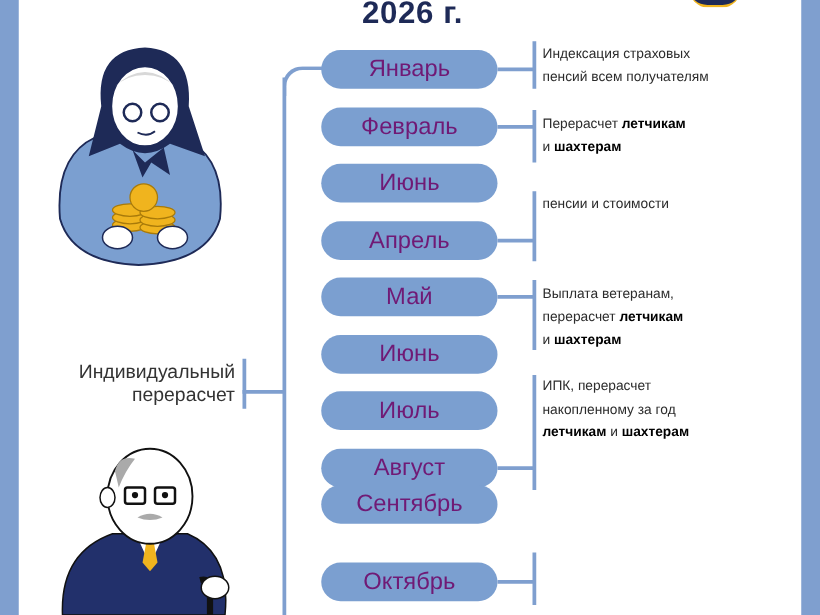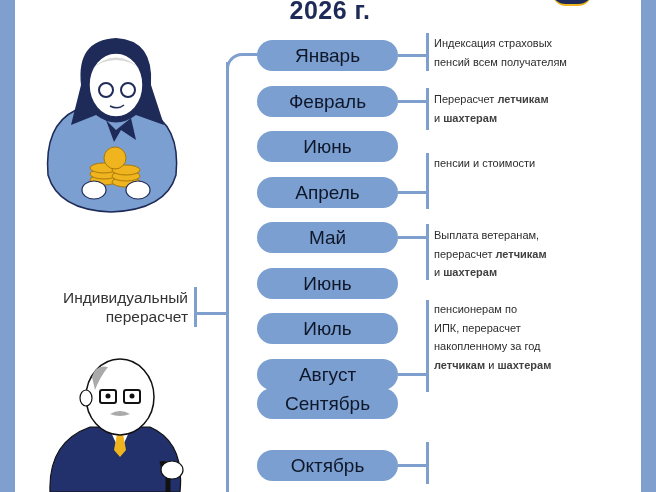--- a/index.html
+++ b/index.html
@@ -6,25 +6,25 @@
   body{width:656px;height:492px;overflow:hidden;background:#ffffff;position:relative;font-family:"Liberation Sans","DejaVu Sans",sans-serif;}
   .strip-left{position:absolute;left:0;top:0;width:15px;height:492px;background:#7f9fcf;}
   .strip-right{position:absolute;left:641px;top:0;width:15px;height:492px;background:#7f9fcf;}
   .title{position:absolute;left:270px;top:-4px;width:120px;text-align:center;font-size:25px;font-weight:bold;color:#1e2a57;letter-spacing:0.5px;}
   .coin-peek{position:absolute;left:552px;top:-8px;width:40px;height:12px;border-radius:0 0 20px 20px;background:#1e2a57;border-bottom:2px solid #f0b41e;}
   .trunk{position:absolute;left:226px;top:62px;width:3px;height:440px;background:#7f9fcf;}
   .trunk-curve{position:absolute;left:226px;top:53px;width:34px;height:24px;border-top:3px solid #7f9fcf;border-left:3px solid #7f9fcf;border-top-left-radius:16px;box-sizing:border-box;}
   .bracket{position:absolute;left:194px;top:287px;width:3px;height:40px;background:#7f9fcf;}
   .bracket-h{position:absolute;left:194px;top:312px;width:33px;height:3px;background:#7f9fcf;}
   .side-label{position:absolute;right:468px;top:288px;text-align:right;font-size:15.5px;line-height:19px;color:#333;}
-  .pill{position:absolute;left:257px;width:141px;height:31px;border-radius:16px;background:#7b9fd0;color:#0f172a;font-size:19px;display:flex;align-items:center;justify-content:center;}
+  .pill{position:absolute;left:257px;width:141px;height:31px;border-radius:16px;background:#7b9fd0;color:#701a75;font-size:19px;display:flex;align-items:center;justify-content:center;}
   .conn-h{position:absolute;left:398px;width:29px;height:3px;background:#7f9fcf;}
   .conn-v{position:absolute;left:426px;width:3px;background:#7f9fcf;}
   .desc{position:absolute;left:434px;font-size:11px;line-height:18.5px;color:#2c2c2c;white-space:nowrap;}
-  .desc b{font-weight:bold;color:#404040;}
+  .desc b{font-weight:bold;color:#000000;}
   .illus{position:absolute;}
 </style>
 </head>
 <body>
 
 <div class="strip-left"></div>
 <div class="strip-right"></div>
 <div class="coin-peek"></div>
 
 <div class="title">2026 г.</div>
@@ -111,19 +111,18 @@
 </div>
 <div class="desc" style="top:154px">
   <div>пенсии и стоимости</div>
 </div>
 <div class="desc" style="top:226px">
   <div>Выплата ветеранам,</div>
   <div><span>перерасчет </span><b>летчикам</b></div>
   <div><span>и </span><b>шахтерам</b></div>
 </div>
 <div class="desc" style="top:300px">
-  <div>пенсионерам по</div>
   <div>ИПК, перерасчет</div>
   <div>накопленному за год</div>
   <div><b>летчикам</b><span> и </span><b>шахтерам</b></div>
 </div>
 <div class="desc" style="top:443px">
 </div>
 
 </body></html>

